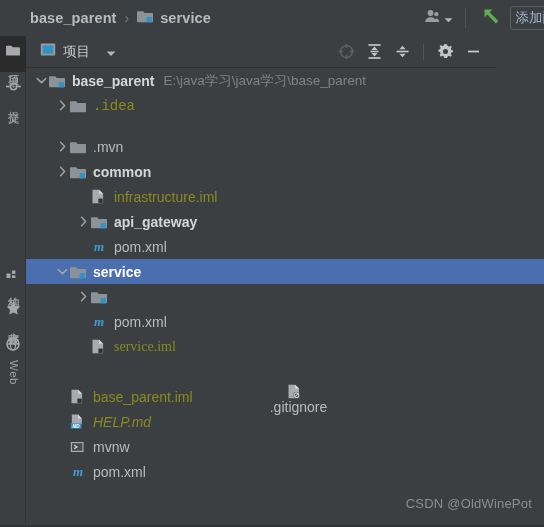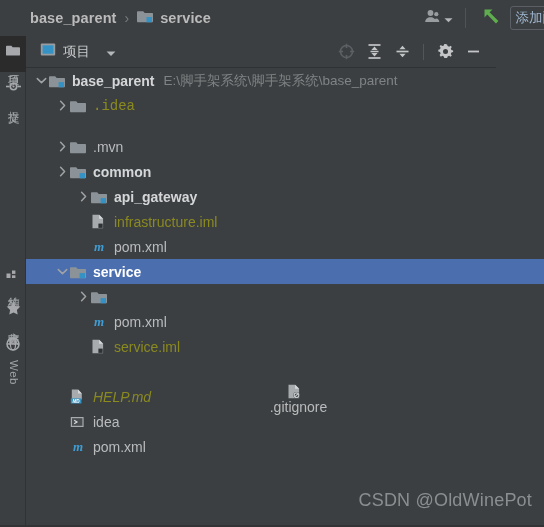--- a/index.html
+++ b/index.html
@@ -84,21 +84,21 @@
   .row .ficon{ width:19px; display:flex; align-items:center; justify-content:flex-start; flex:0 0 auto; }
   .row .lbl{ margin-left:4px; }
   .lbl.bold{ font-weight:bold; color:#d4d6d8; }
   .lbl.sel{ font-weight:bold; color:#ffffff; }
   .lbl.olive{ color:#8a8a20; }
   .lbl.gray{ color:#b9bbbd; }
   .path{ color:#808385; font-size:13.5px; margin-left:9px; font-weight:normal; }
 
   .watermark{
     position:absolute; right:12px; bottom:16px;
-    font-size:18px; color:#8b8e90; letter-spacing:.2px;
+    font-size:13px; color:#8b8e90; letter-spacing:.2px;
   }
   .bottom-edge{
     position:absolute; left:0; bottom:0; width:544px; height:2px; background:#313335;
   }
 </style>
 </head>
 <body>
 
 <div class="topbar">
   <div class="crumbs">
@@ -270,21 +270,21 @@
       </span>
       <span class="ficon">
         <span style="display: flex; align-items: center;">
           <svg width="17" height="14" viewBox="0 0 17 14">
             <path d="M1 2.2h5.2l1.5 1.7h7.3c.6 0 1 .4 1 1v7.4c0 .5-.4 1-1 1H1c-.6 0-1-.5-1-1V3.2c0-.6.4-1 1-1z" fill="#8b9398"></path>
             <rect x="9.6" y="8.1" width="5.4" height="5.2" fill="#3592c4"></rect>
           </svg>
         </span>
       </span>
       <span class="lbl bold">base_parent</span>
-      <span class="path">E:\脚手架系统\脚手架系统\base_parent</span>
+      <span class="path">E:\java学习\java学习\base_parent</span>
     </div>
     <div class="row" style="padding-left: 29px; font-family: Liberation Mono, monospace;">
       <span class="arrow">
         <svg width="9" height="11" viewBox="0 0 9 11">
           <path d="M2.6 1.3 L6.6 5.5 L2.6 9.7" fill="none" stroke="#a0a3a5" stroke-width="1.5" stroke-linecap="round" stroke-linejoin="round"></path>
         </svg>
       </span>
       <span class="ficon">
         <span style="display: flex; align-items: center;">
           <svg width="17" height="14" viewBox="0 0 17 14">
@@ -317,51 +317,51 @@
       </span>
       <span class="ficon">
         <span style="display: flex; align-items: center;">
           <svg width="17" height="14" viewBox="0 0 17 14">
             <path d="M1 2.2h5.2l1.5 1.7h7.3c.6 0 1 .4 1 1v7.4c0 .5-.4 1-1 1H1c-.6 0-1-.5-1-1V3.2c0-.6.4-1 1-1z" fill="#8b9398"></path>
             <rect x="9.6" y="8.1" width="5.4" height="5.2" fill="#3592c4"></rect>
           </svg>
         </span>
       </span>
       <span class="lbl bold">common</span>
-    </div>
-    <div class="row" style="padding-left: 50px;">
-      <span class="arrow">
-        <svg width="9" height="11" viewBox="0 0 9 11">
-          <path d="M2.6 1.3 L6.6 5.5 L2.6 9.7" fill="none" stroke="#a0a3a5" stroke-width="1.5" stroke-linecap="round" stroke-linejoin="round"></path>
-        </svg>
-      </span>
-      <span class="ficon">
-        <span style="display: flex; align-items: center;">
-          <svg width="17" height="14" viewBox="0 0 17 14">
-            <path d="M1 2.2h5.2l1.5 1.7h7.3c.6 0 1 .4 1 1v7.4c0 .5-.4 1-1 1H1c-.6 0-1-.5-1-1V3.2c0-.6.4-1 1-1z" fill="#8b9398"></path>
-            <rect x="9.6" y="8.1" width="5.4" height="5.2" fill="#3592c4"></rect>
-          </svg>
-        </span>
-      </span>
-      <span class="lbl bold">api_gateway</span>
     </div>
     <div class="row" style="padding-left: 50px;">
       <span class="arrow"></span>
       <span class="ficon">
         <span style="display: flex; align-items: center;">
           <svg width="14" height="15" viewBox="0 0 14 15">
             <path d="M1.5 0.8h6.6l4 4v9.4H1.5z" fill="#a7abae"></path>
             <path d="M8.1 0.8l4 4h-4z" fill="#d6d9db"></path>
             <rect x="7.4" y="9.6" width="4.3" height="4.3" fill="#2f3133"></rect>
           </svg>
         </span>
       </span>
       <span class="lbl olive">infrastructure.iml</span>
     </div>
     <div class="row" style="padding-left: 50px;">
+      <span class="arrow">
+        <svg width="9" height="11" viewBox="0 0 9 11">
+          <path d="M2.6 1.3 L6.6 5.5 L2.6 9.7" fill="none" stroke="#a0a3a5" stroke-width="1.5" stroke-linecap="round" stroke-linejoin="round"></path>
+        </svg>
+      </span>
+      <span class="ficon">
+        <span style="display: flex; align-items: center;">
+          <svg width="17" height="14" viewBox="0 0 17 14">
+            <path d="M1 2.2h5.2l1.5 1.7h7.3c.6 0 1 .4 1 1v7.4c0 .5-.4 1-1 1H1c-.6 0-1-.5-1-1V3.2c0-.6.4-1 1-1z" fill="#8b9398"></path>
+            <rect x="9.6" y="8.1" width="5.4" height="5.2" fill="#3592c4"></rect>
+          </svg>
+        </span>
+      </span>
+      <span class="lbl bold">api_gateway</span>
+    </div>
+    <div class="row" style="padding-left: 50px;">
       <span class="arrow"></span>
       <span class="ficon">
         <span style="display: flex; align-items: center;">
           <svg width="16" height="15" viewBox="0 0 16 15">
             <text x="8" y="12" font-size="13" font-style="italic" font-weight="bold" font-family="Liberation Serif, serif" fill="#3f9dd4" text-anchor="middle">m</text>
           </svg>
         </span>
       </span>
       <span class="lbl gray">pom.xml</span>
     </div>
@@ -400,21 +400,21 @@
       <span class="arrow"></span>
       <span class="ficon">
         <span style="display: flex; align-items: center;">
           <svg width="16" height="15" viewBox="0 0 16 15">
             <text x="8" y="12" font-size="13" font-style="italic" font-weight="bold" font-family="Liberation Serif, serif" fill="#3f9dd4" text-anchor="middle">m</text>
           </svg>
         </span>
       </span>
       <span class="lbl gray">pom.xml</span>
     </div>
-    <div class="row" style="padding-left: 50px;">
+    <div class="row" style="padding-left: 50px; font-family: Liberation Serif, serif;">
       <span class="arrow"></span>
       <span class="ficon">
         <span style="display: flex; align-items: center;">
           <svg width="14" height="15" viewBox="0 0 14 15">
             <path d="M1.5 0.8h6.6l4 4v9.4H1.5z" fill="#a7abae"></path>
             <path d="M8.1 0.8l4 4h-4z" fill="#d6d9db"></path>
             <rect x="7.4" y="9.6" width="4.3" height="4.3" fill="#2f3133"></rect>
           </svg>
         </span>
       </span>
@@ -428,20 +428,33 @@
             <path d="M1.5 0.8h6.6l4 4v9.4H1.5z" fill="#a7abae"></path>
             <path d="M8.1 0.8l4 4h-4z" fill="#d6d9db"></path>
             <circle cx="9.5" cy="11.2" r="3.1" fill="#3c3f41"></circle>
             <circle cx="9.5" cy="11.2" r="2.3" fill="none" stroke="#c6c9cb" stroke-width="1.1"></circle>
             <line x1="7.7" y1="12.9" x2="11.3" y2="9.5" stroke="#c6c9cb" stroke-width="1.1"></line>
           </svg>
         </span>
       </span>
       <span class="lbl gray">.gitignore</span>
     </div>
+    <div class="row" style="padding-left: 29px;">
+      <span class="arrow"></span>
+      <span class="ficon">
+        <span style="display: flex; align-items: center;">
+          <svg width="14" height="15" viewBox="0 0 14 15">
+            <path d="M1.5 0.8h6.6l4 4v9.4H1.5z" fill="#a7abae"></path>
+            <path d="M8.1 0.8l4 4h-4z" fill="#d6d9db"></path>
+            <rect x="7.4" y="9.6" width="4.3" height="4.3" fill="#2f3133"></rect>
+          </svg>
+        </span>
+      </span>
+      <span class="lbl olive">base_parent.iml</span>
+    </div>
     <div class="row" style="padding-left: 29px; font-style: italic;">
       <span class="arrow"></span>
       <span class="ficon">
         <span style="display: flex; align-items: center;">
           <svg width="15" height="15" viewBox="0 0 15 15">
             <path d="M1.8 0.6h6.2l3.8 3.8v6.1H1.8z" fill="#a7abae"></path>
             <path d="M8 0.6l3.8 3.8H8z" fill="#d6d9db"></path>
             <rect x="0.8" y="9.4" width="10.6" height="5.1" fill="#3592c4"></rect>
             <text x="6.1" y="13.6" font-size="4.6" font-family="Liberation Sans, sans-serif" fill="#ffffff" text-anchor="middle" font-weight="bold">MD</text>
           </svg>
@@ -453,21 +466,21 @@
       <span class="arrow"></span>
       <span class="ficon">
         <span style="display: flex; align-items: center;">
           <svg width="15" height="14" viewBox="0 0 15 14">
             <rect x="0.8" y="2" width="12.8" height="10" fill="#a7abae"></rect>
             <rect x="2" y="3.2" width="10.4" height="7.6" fill="#4a4d4f"></rect>
             <path d="M4.2 5.2 L7 7 L4.2 8.8" fill="none" stroke="#d6d9db" stroke-width="1.2"></path>
           </svg>
         </span>
       </span>
-      <span class="lbl gray">idea</span>
+      <span class="lbl gray">mvnw</span>
     </div>
     <div class="row" style="padding-left: 29px;">
       <span class="arrow"></span>
       <span class="ficon">
         <span style="display: flex; align-items: center;">
           <svg width="16" height="15" viewBox="0 0 16 15">
             <text x="8" y="12" font-size="13" font-style="italic" font-weight="bold" font-family="Liberation Serif, serif" fill="#3f9dd4" text-anchor="middle">m</text>
           </svg>
         </span>
       </span>

